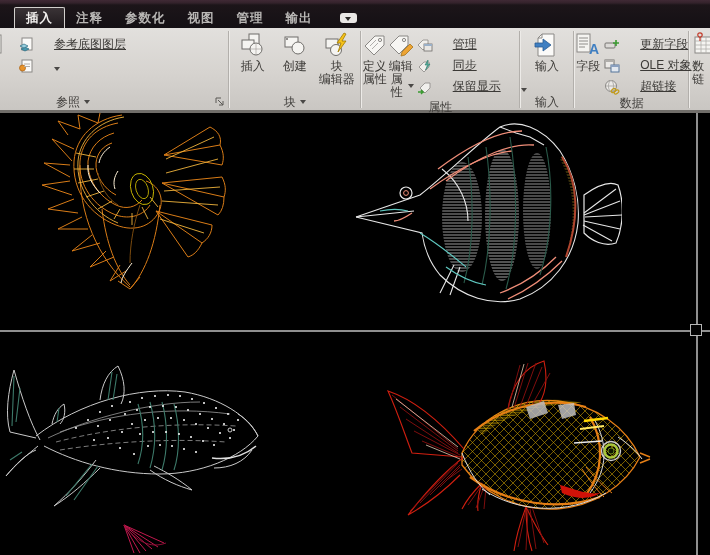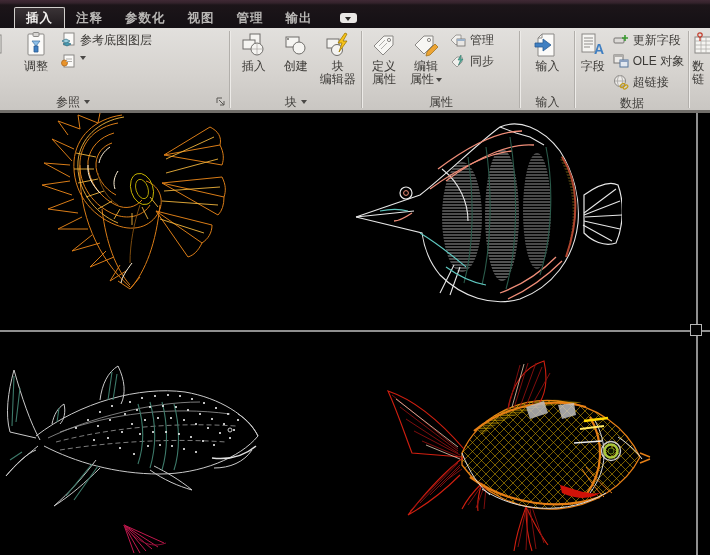--- a/index.html
+++ b/index.html
@@ -26,22 +26,22 @@
     background:linear-gradient(#e2e0dd,#d6d3cf 55%,#c9c6c2);box-sizing:content-box;}
   .panel{display:flex;flex-direction:column;position:relative;box-sizing:border-box;}
   .sep{width:1px;background:#b2afab;border-right:1px solid #edebe8;margin:3px 0 2px;}
   .panel-content{flex:1;display:flex;align-items:flex-start;padding-top:1px;}
   .panel-label{height:16px;font-size:12px;color:#3f3d3a;display:flex;align-items:center;
     justify-content:center;gap:4px;}
   .bigbtn{width:42px;display:flex;flex-direction:column;align-items:center;padding-top:3px;
     font-size:12px;line-height:13px;color:#3c3a37;text-align:center;cursor:default;}
   .bicon{width:26px;height:26px;margin-bottom:2px;}
   .rowcol{display:flex;flex-direction:column;justify-content:flex-start;padding-top:3px;}
-  .rowbtn{display:flex;align-items:flex-start;gap:4px;height:21px;font-size:12px;color:#3c3a37;
-    padding:0 3px;white-space:nowrap;cursor:default;}
+  .rowbtn{display:flex;align-items:flex-end;gap:20px;height:21px;font-size:12px;color:#3c3a37;
+    padding:0 3px;white-space:nowrap;cursor:default;text-decoration:underline;}
   .ricon{width:16px;height:16px;flex:0 0 16px;}
   .l2{display:flex;align-items:center;gap:2px;}
   .launcher{position:absolute;right:3px;bottom:3px;width:10px;height:10px;}
 
   .panel-ref{width:230px;}
   .clipbtn{width:15px;overflow:hidden;}
   .clipbtn .bigbtn{margin-left:-27px;}
   .panel-block{width:131px;}
   .panel-attr{width:157px;}
   .panel-import{width:53px;font-family:Liberation Serif, serif;}
@@ -83,31 +83,20 @@
           <div class="bigbtn">
             <span class="bicon">
               <svg viewBox="0 0 26 26" width="26" height="26">
                   <rect x="4" y="3" width="16" height="18" fill="#f2f1ee" stroke="#8a8885"></rect>
                   <path d="M7,8 h10 M7,12 h10 M7,16 h7" stroke="#a8a6a3" fill="none"></path>
                 </svg>
             </span>
 
           </div>
         </div>
-        <div class="bigbtn">
-          <span class="bicon">
-            <svg viewBox="0 0 26 26" width="26" height="26">
-              <rect x="5" y="2" width="16" height="21" rx="1" fill="#fbfaf8" stroke="#8a8885"></rect>
-              <rect x="10" y="0.5" width="6" height="4" rx="1" fill="#d8d6d3" stroke="#8a8885"></rect>
-              <path d="M9,9 h8 l-4,5 z" fill="#8ec0e8" stroke="#4a7aa8" stroke-width="0.8"></path>
-              <path d="M11,14 h4 v6 h-4 z" fill="#3f7fc2" stroke="#2a5a92" stroke-width="0.8"></path>
-            </svg>
-          </span>
-          <span>调整</span>
-        </div>
         <div class="rowcol">
           <div class="rowbtn">
             <span class="ricon">
               <svg viewBox="0 0 16 16" width="16" height="16">
                   <rect x="4" y="1" width="10" height="12" fill="#fbfaf8" stroke="#8a8885"></rect>
                   <path d="M8,12 l4,-2 4,2 -4,2 z" fill="#4a9ab0" stroke="#2a6a80" stroke-width="0.7" transform="translate(-5,0)"></path>
                   <path d="M2,9 l4,-2 4,2 -4,2 z" fill="#9ad0e0" stroke="#2a6a80" stroke-width="0.7"></path>
                 </svg>
             </span>
             <span>参考底图图层</span>
@@ -218,20 +207,30 @@
             <span>管理</span>
           </div>
           <div class="rowbtn">
             <span class="ricon">
               <svg viewBox="0 0 16 16" width="16" height="16">
                   <path d="M2,9 L7,4 h5 v5 L7,14 2,9 z" fill="#f0efec" stroke="#8a8885" stroke-width="0.8"></path>
                   <path d="M11,2 l-3,5 h2.5 l-2,5 4.5,-6 h-2.5 z" fill="#58b0a0" stroke="#2a7a6a" stroke-width="0.6"></path>
                 </svg>
             </span>
             <span>同步</span>
+          </div>
+          <div class="rowbtn">
+            <span class="ricon">
+              <svg viewBox="0 0 16 16" width="16" height="16">
+                  <path d="M3,9 L8,4 h5 v5 L8,14 3,9 z" fill="#f0efec" stroke="#8a8885" stroke-width="0.8"></path>
+                  <path d="M1,13 l5,0 -2,-2 M6,13 l-2,2" stroke="#3a9a30" stroke-width="1.4" fill="none"></path>
+                </svg>
+            </span>
+            <span>保留显示</span>
+            <span class="dd"></span>
           </div>
         </div>
       </div>
       <div class="panel-label">
         <span>属性</span>
       </div>
     </div>
     <div class="sep"></div>
 
     <div class="panel panel-import">

